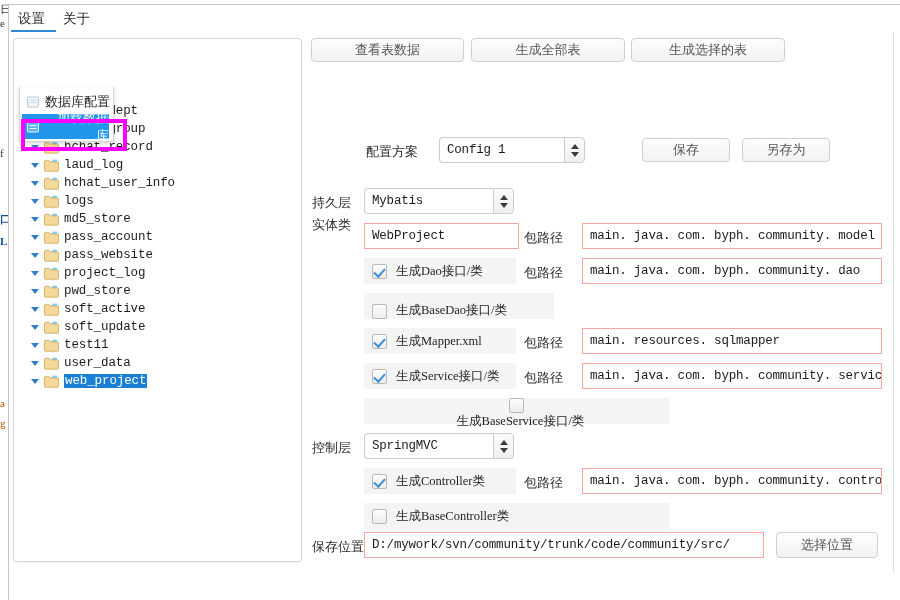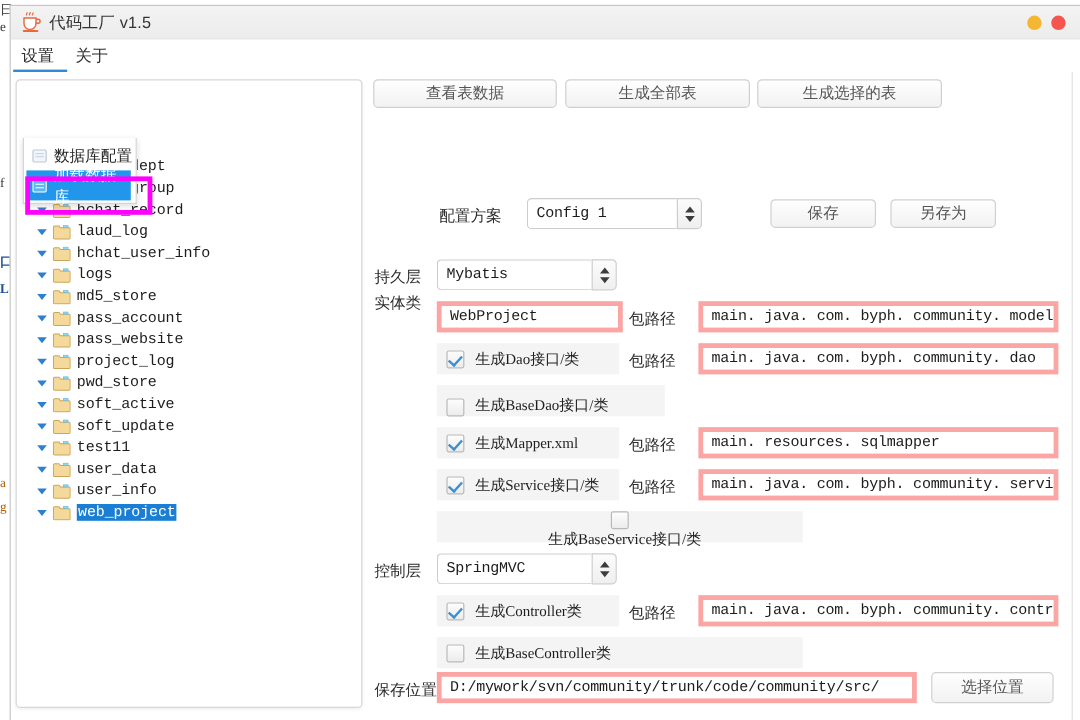--- a/index.html
+++ b/index.html
@@ -201,21 +201,21 @@
     color: #555555;
     display: flex;
     align-items: center;
     justify-content: center;
     box-sizing: border-box;
     cursor: default;
     font-family: "Liberation Sans", sans-serif;
   }
   .txt {
     background: #ffffff;
-    border: 4px solid #fca5a5;
+    border: 1px solid #fca5a5;
     border-radius: 0;
     font-family: "Liberation Mono", monospace;
     font-size: 12.5px;
     color: #1b1b1b;
     display: flex;
     align-items: center;
     padding-left: 7px;
     box-sizing: border-box;
     letter-spacing: -0.2px;
     overflow: hidden;
@@ -314,20 +314,21 @@
     position: absolute;
     left: 10px; top: 55px;
     width: 95px;
     background: #ffffff;
     border: 1px solid #d5d5d5;
     border-top: none;
     box-shadow: 0 2px 5px rgba(0,0,0,0.15);
     z-index: 40;
     padding: 2px 0 2px 0;
     box-sizing: border-box;
+    text-align: right;
   }
   .dd-item {
     height: 25px;
     display: flex;
     align-items: center;
     padding-left: 6px;
     font-size: 13px;
     color: #252525;
     box-sizing: border-box;
     cursor: default;
@@ -365,33 +366,20 @@
     <div class="frag" style="top: 18px;">e</div>
     <div class="frag" style="top: 148px;">f</div>
     <div class="frag blue" style="top: 214px;">口</div>
     <div class="frag blue" style="top: 236px;">L</div>
     <div class="frag orange" style="top: 398px;">a</div>
     <div class="frag orange" style="top: 418px;">g</div>
   </div>
 
 <div id="app-window">
 
-  <div id="title-bar">
-    <svg id="app-icon" viewBox="0 0 18 18">
-      <path d="M5 2.5 L5.6 0.6 M7.5 2.5 L8.1 0.4 M10 2.5 L10.6 0.7" stroke="#e8693a" stroke-width="1" fill="none" stroke-linecap="round"></path>
-      <path d="M3 5 h10 v4.5 a5 5 0 0 1 -10 0 z" fill="#ffffff" stroke="#e8693a" stroke-width="1.2"></path>
-      <path d="M13 6 h1.7 a1.7 1.7 0 0 1 0 3.4 h-1.7" fill="none" stroke="#e8693a" stroke-width="1.2"></path>
-      <rect x="2" y="15" width="13" height="1.6" rx="0.8" fill="#e8693a"></rect>
-    </svg>
-    <span id="title-text">代码工厂 v1.5</span>
-    <div id="win-buttons">
-      <div class="win-dot min"></div>
-      <div class="win-dot close"></div>
-    </div>
-  </div>
 
   <div id="menu-bar">
     <div class="menu-item active">
       <span>设置</span>
       <span id="menu-caret"></span>
     </div>
     <div class="menu-item">
       <span>关于</span>
     </div>
   </div>
@@ -543,30 +531,20 @@
           <div class="tree-row">
             <span class="tree-toggle">
               <span class="tri-down"></span>
             </span>
             <svg class="folder-ico" viewBox="0 0 16 14">
               <path d="M0.5 2.5 a1 1 0 0 1 1-1 h4 l1.3 1.6 h7.7 a1 1 0 0 1 1 1 v8 a1 1 0 0 1 -1 1 h-13 a1 1 0 0 1 -1 -1 z" fill="#f5d99a" stroke="#caa65c" stroke-width="0.9"></path>
               <rect x="9.4" y="1.1" width="4.2" height="1.9" fill="#8fd6ef" stroke="#6cb8d4" stroke-width="0.6"></rect>
             </svg>
             <span class="tree-label">user_data</span>
           </div>
-          <div class="tree-row">
-            <span class="tree-toggle">
-              <span class="tri-down"></span>
-            </span>
-            <svg class="folder-ico" viewBox="0 0 16 14">
-              <path d="M0.5 2.5 a1 1 0 0 1 1-1 h4 l1.3 1.6 h7.7 a1 1 0 0 1 1 1 v8 a1 1 0 0 1 -1 1 h-13 a1 1 0 0 1 -1 -1 z" fill="#f5d99a" stroke="#caa65c" stroke-width="0.9"></path>
-              <rect x="9.4" y="1.1" width="4.2" height="1.9" fill="#8fd6ef" stroke="#6cb8d4" stroke-width="0.6"></rect>
-            </svg>
-            <span class="tree-label">user_info</span>
-          </div>
           <div class="tree-row selected">
             <span class="tree-toggle">
               <span class="tri-down"></span>
             </span>
             <svg class="folder-ico" viewBox="0 0 16 14">
               <path d="M0.5 2.5 a1 1 0 0 1 1-1 h4 l1.3 1.6 h7.7 a1 1 0 0 1 1 1 v8 a1 1 0 0 1 -1 1 h-13 a1 1 0 0 1 -1 -1 z" fill="#f5d99a" stroke="#caa65c" stroke-width="0.9"></path>
               <rect x="9.4" y="1.1" width="4.2" height="1.9" fill="#8fd6ef" stroke="#6cb8d4" stroke-width="0.6"></rect>
             </svg>
             <span class="tree-label">web_project</span>
           </div>

